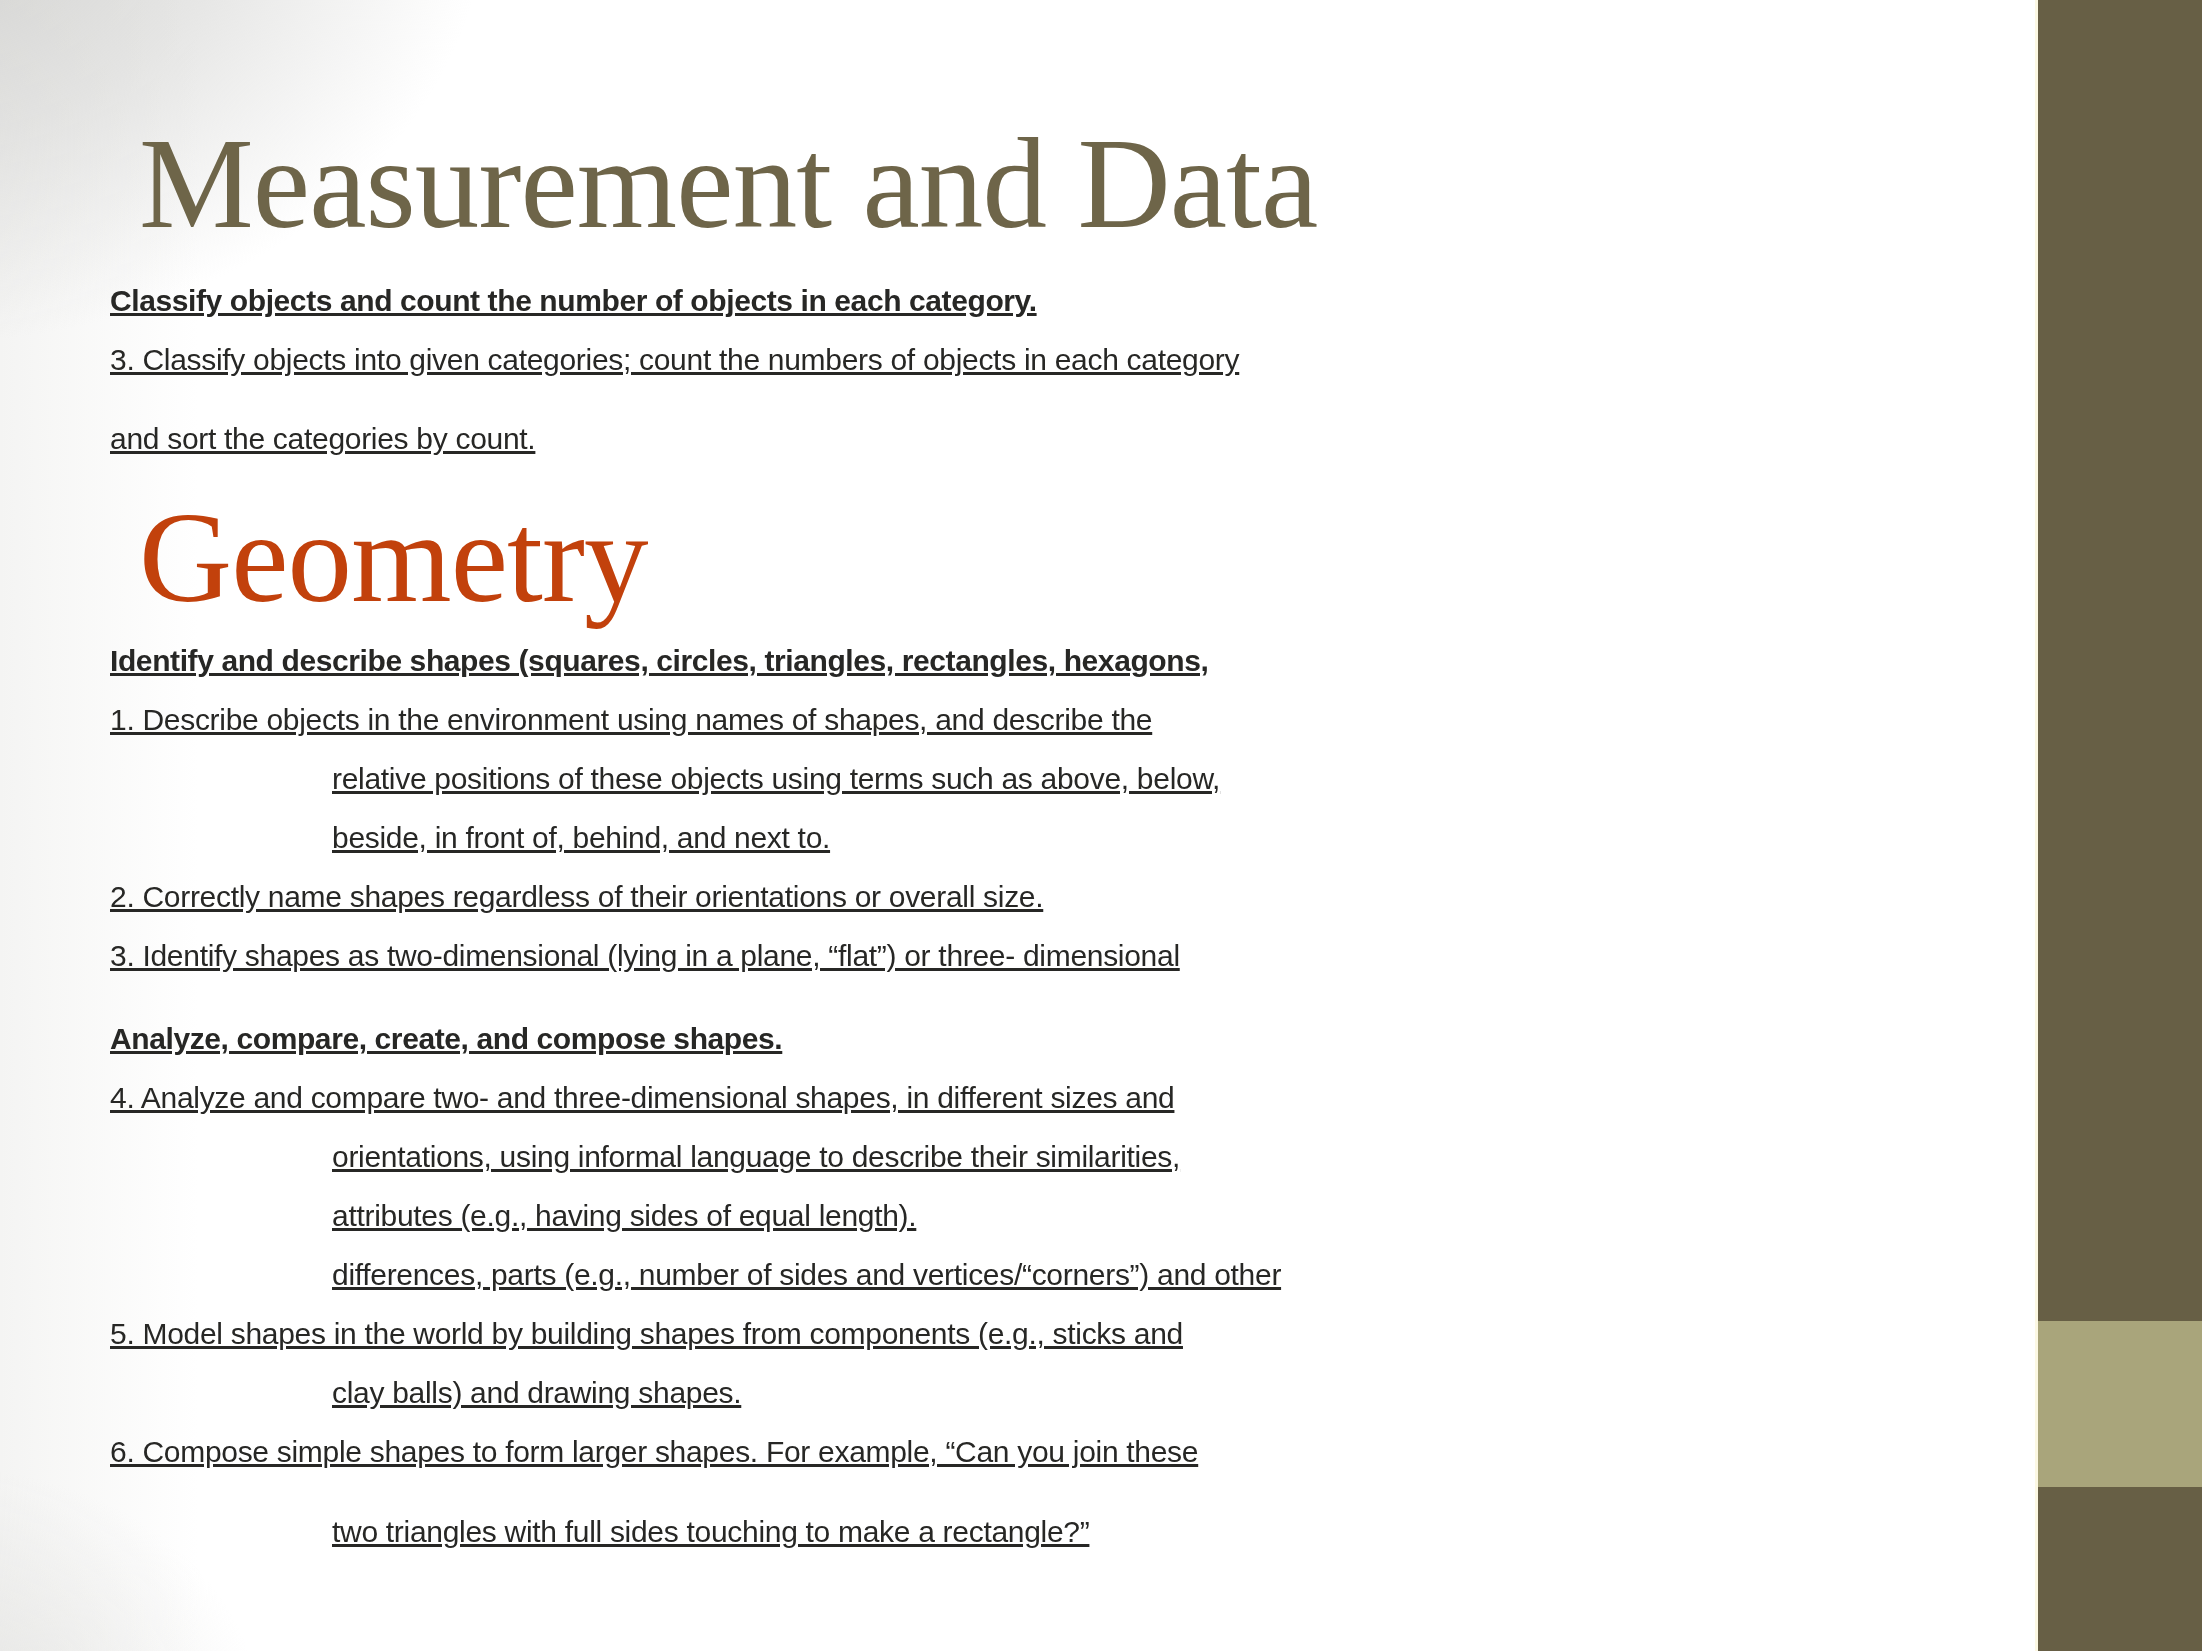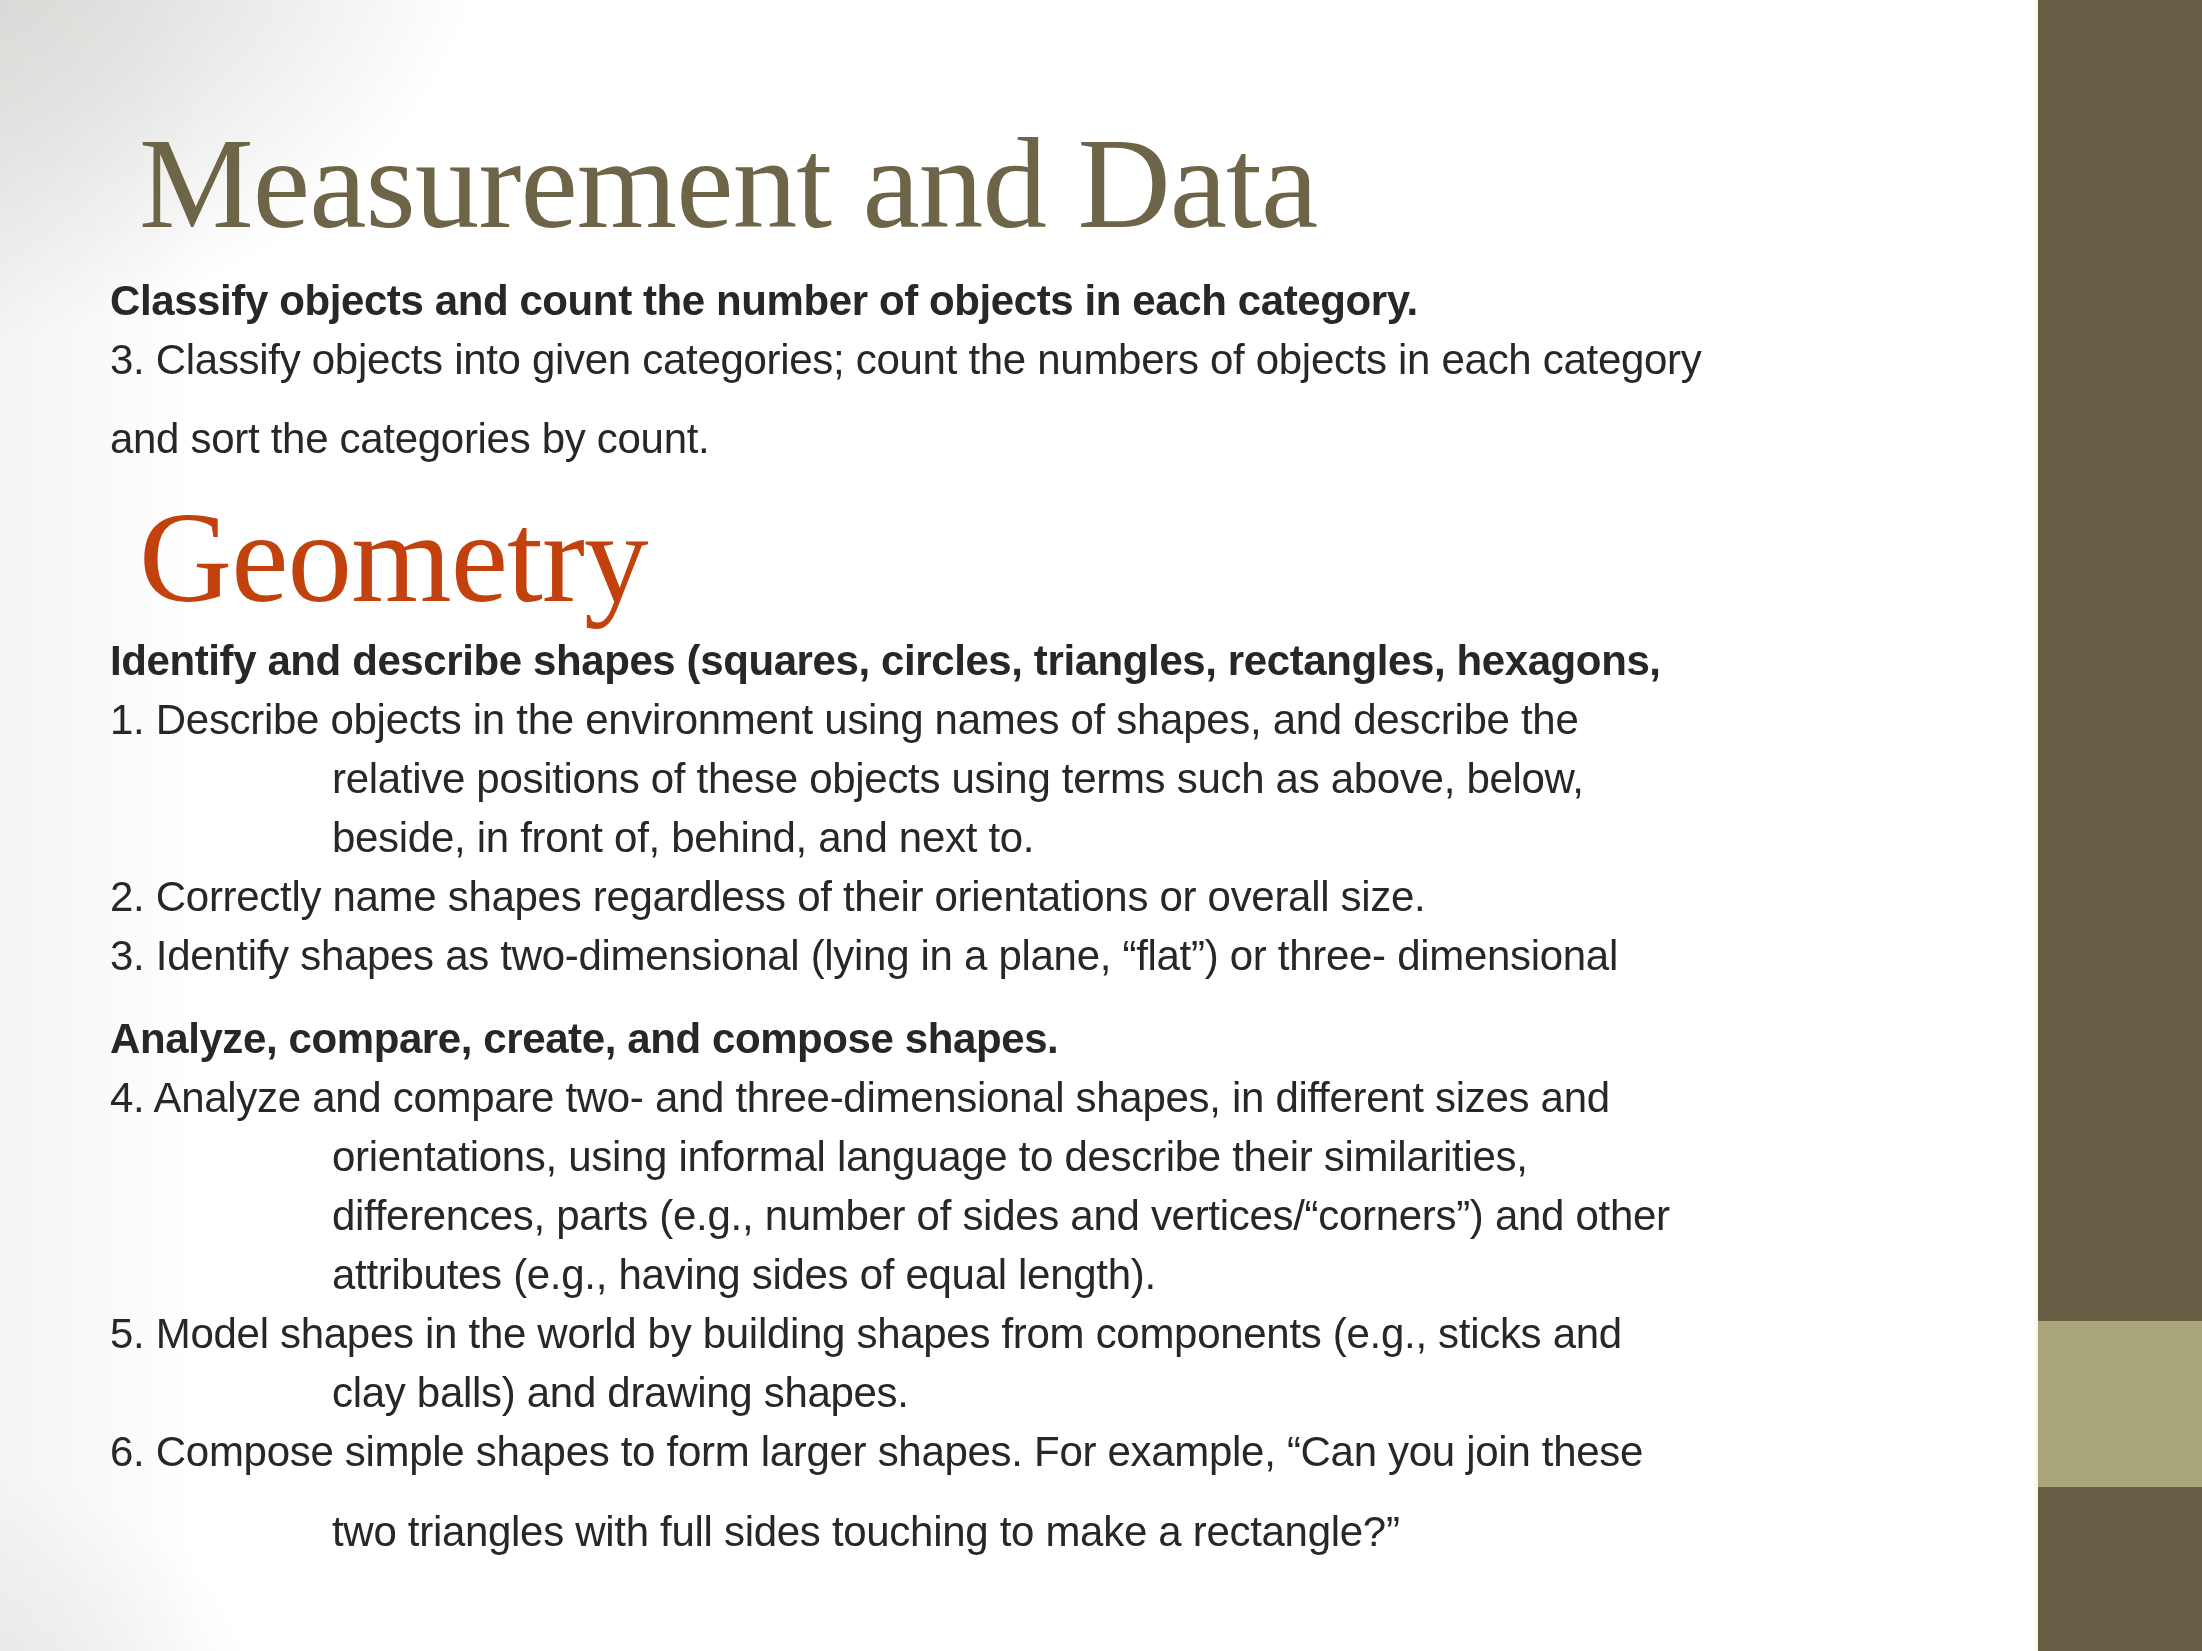--- a/index.html
+++ b/index.html
@@ -20,23 +20,24 @@
     font-family:"Liberation Serif", serif;
     font-weight:normal;
     font-size:129px;line-height:146px;
     margin:0 0 0 29px;
     white-space:nowrap;
     letter-spacing:-0.9px;
   }
   .title.primary{color:#6e6549;}
   .title.secondary{color:#c2410c;margin-top:17px;}
   .l{
-    font-size:42px;line-height:59px;
+    font-size:30px;line-height:59px;
     white-space:nowrap;
     letter-spacing:-0.3px;
+    text-decoration:underline;
   }
   .l.bold{font-weight:bold;letter-spacing:-0.4px;}
   .l.ind{padding-left:222px;}
   .l.gap{margin-top:20.6px;}
   .l.gap-sm{margin-top:24px;}
   .l.first{margin-top:13.8px;}
   .accent-bar{
     position:absolute;top:0;right:0;width:165px;height:1652px;
     background:#675f45;
   }
@@ -63,22 +64,22 @@
 
   <div class="l bold">Identify and describe shapes (squares, circles, triangles, rectangles, hexagons,</div>
   <div class="l">1. Describe objects in the environment using names of shapes, and describe the</div>
   <div class="l ind">relative positions of these objects using terms such as above, below,</div>
   <div class="l ind">beside, in front of, behind, and next to.</div>
   <div class="l">2. Correctly name shapes regardless of their orientations or overall size.</div>
   <div class="l">3. Identify shapes as two-dimensional (lying in a plane, “flat”) or three- dimensional</div>
   <div class="l bold gap-sm">Analyze, compare, create, and compose shapes.</div>
   <div class="l">4. Analyze and compare two- and three-dimensional shapes, in different sizes and</div>
   <div class="l ind">orientations, using informal language to describe their similarities,</div>
+  <div class="l ind">attributes (e.g., having sides of equal length).</div>
   <div class="l ind">differences, parts (e.g., number of sides and vertices/“corners”) and other</div>
-  <div class="l ind">attributes (e.g., having sides of equal length).</div>
   <div class="l">5. Model shapes in the world by building shapes from components (e.g., sticks and</div>
   <div class="l ind">clay balls) and drawing shapes.</div>
   <div class="l">6. Compose simple shapes to form larger shapes. For example, “Can you join these</div>
   <div class="l ind gap">two triangles with full sides touching to make a rectangle?”</div>
 </div>
 
 <div class="accent-edge"></div>
 <div class="accent-bar">
   <div class="accent-band"></div>
 </div>

